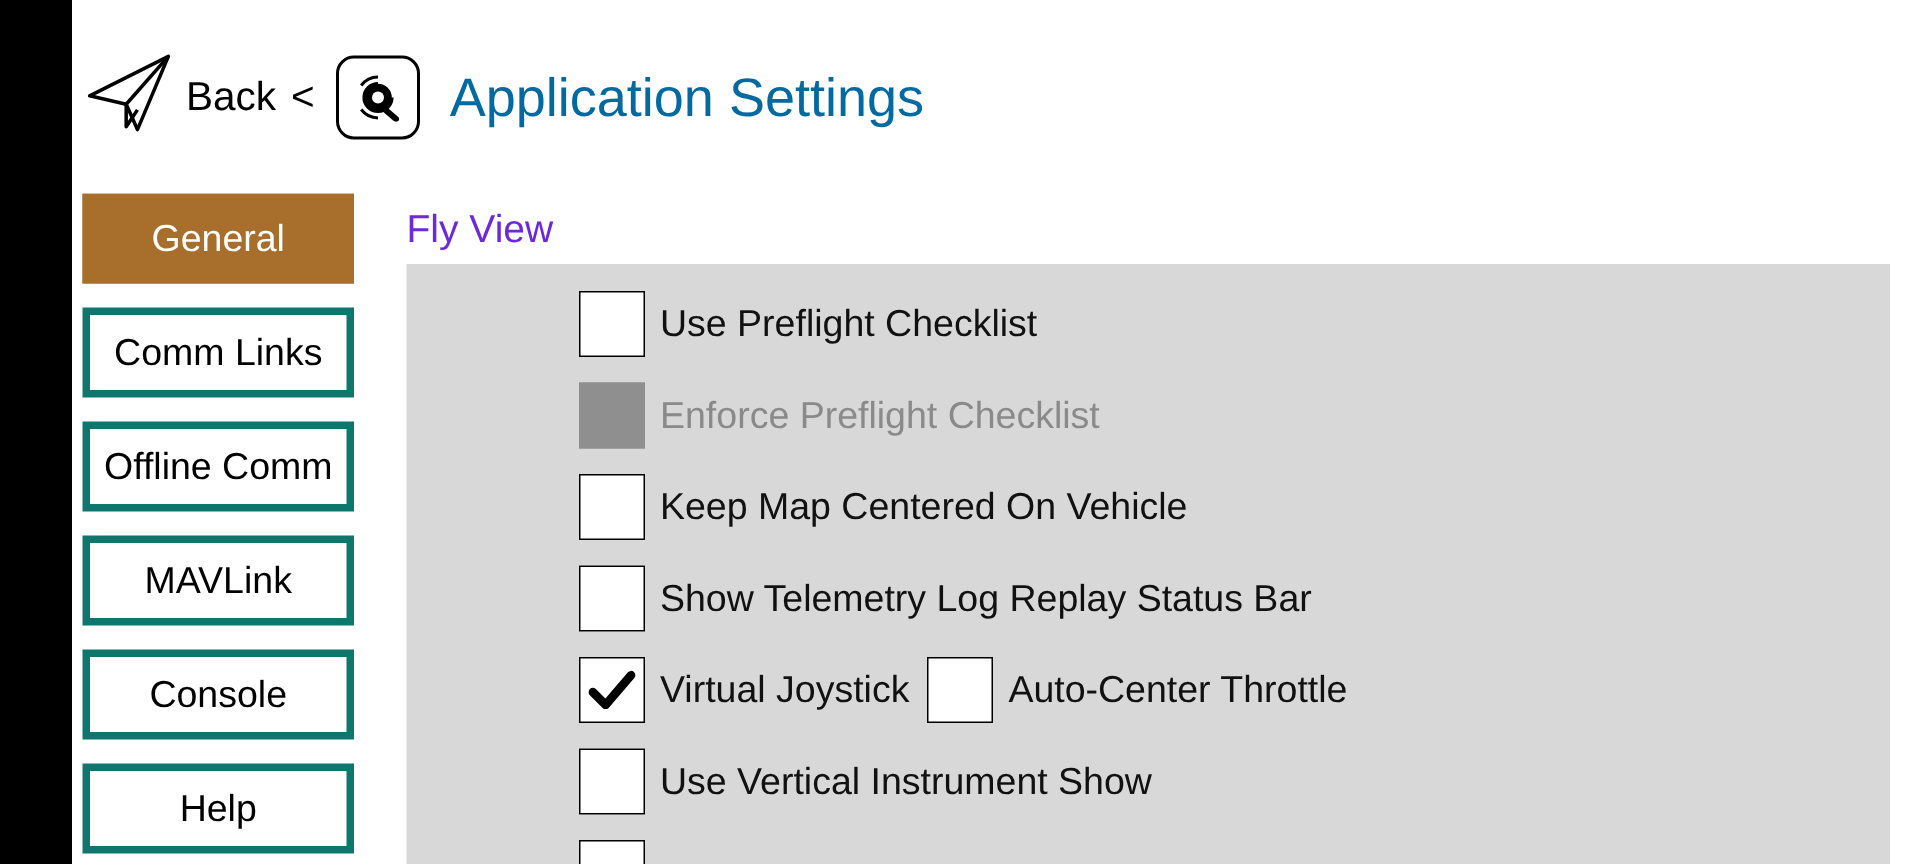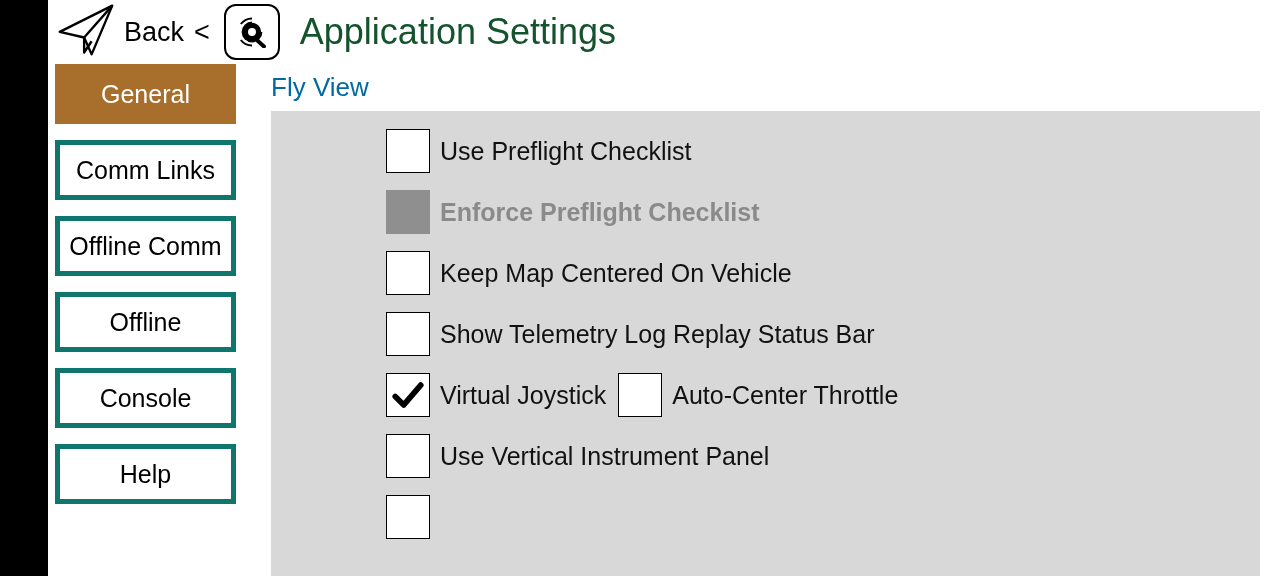--- a/index.html
+++ b/index.html
@@ -18,21 +18,21 @@
       flex-shrink: 0;
     }
     .main {
       flex: 1;
       display: flex;
       flex-direction: column;
     }
     .header {
       display: flex;
       align-items: center;
-      padding: 0 8px;
+      padding: 32px 8px;
       gap: 8px;
     }
     .app-icon svg {
       width: 60px;
       height: 60px;
     }
     .back-group {
       display: flex;
       align-items: center;
       gap: 10px;
@@ -55,21 +55,21 @@
       align-items: center;
       justify-content: center;
       margin: 0 6px;
     }
     .q-icon-inner {
       width: 32px;
       height: 32px;
     }
     .page-title {
       font-size: 36px;
-      color: #14532d;
+      color: #0369a1;
       font-weight: 400;
       margin-left: 6px;
     }
     .body-row {
       display: flex;
       flex: 1;
       overflow: hidden;
     }
     .sidebar {
       width: 195px;
@@ -96,21 +96,21 @@
       color: #fff;
     }
     .content {
       flex: 1;
       padding: 0 20px 0 28px;
       display: flex;
       flex-direction: column;
     }
     .section-title {
       font-size: 26px;
-      color: #0369a1;
+      color: #6d28d9;
       padding: 8px 0;
     }
     .settings-panel {
       background: #d8d8d8;
       flex: 1;
       padding: 18px 20px 8px 115px;
       overflow: hidden;
     }
     .setting-row {
       display: flex;
@@ -151,21 +151,20 @@
     .checkbox.checked svg {
       width: 34px;
       height: 34px;
     }
     .setting-label {
       font-size: 25px;
       color: #111;
     }
     .setting-label.disabled {
       color: #8a8a8a;
-      font-weight: bold;
     }
   </style>
 </head>
 <body>
 
 <div class="black-strip"></div>
 
 <div class="main">
   <div class="header">
     <span class="app-icon">
@@ -198,21 +197,21 @@
       <div class="sidebar-item selected">
           <span>General</span>
         </div>
       <div class="sidebar-item">
           <span>Comm Links</span>
         </div>
       <div class="sidebar-item">
           <span>Offline Comm</span>
         </div>
       <div class="sidebar-item">
-          <span>Offline</span>
+          <span>MAVLink</span>
         </div>
       <div class="sidebar-item">
           <span>Console</span>
         </div>
       <div class="sidebar-item">
           <span>Help</span>
         </div>
     </div>
 
     <div class="content">
@@ -249,21 +248,21 @@
             <span class="setting-label">Virtual Joystick</span>
           </div>
           <div class="inline-group">
             <div class="checkbox"></div>
             <span class="setting-label">Auto-Center Throttle</span>
           </div>
         </div>
 
         <div class="setting-row">
           <div class="checkbox"></div>
-          <span class="setting-label">Use Vertical Instrument Panel</span>
+          <span class="setting-label">Use Vertical Instrument Show</span>
         </div>
 
         <div class="setting-row">
           <div class="checkbox"></div>
         </div>
 
       </div>
     </div>
   </div>
 </div>

